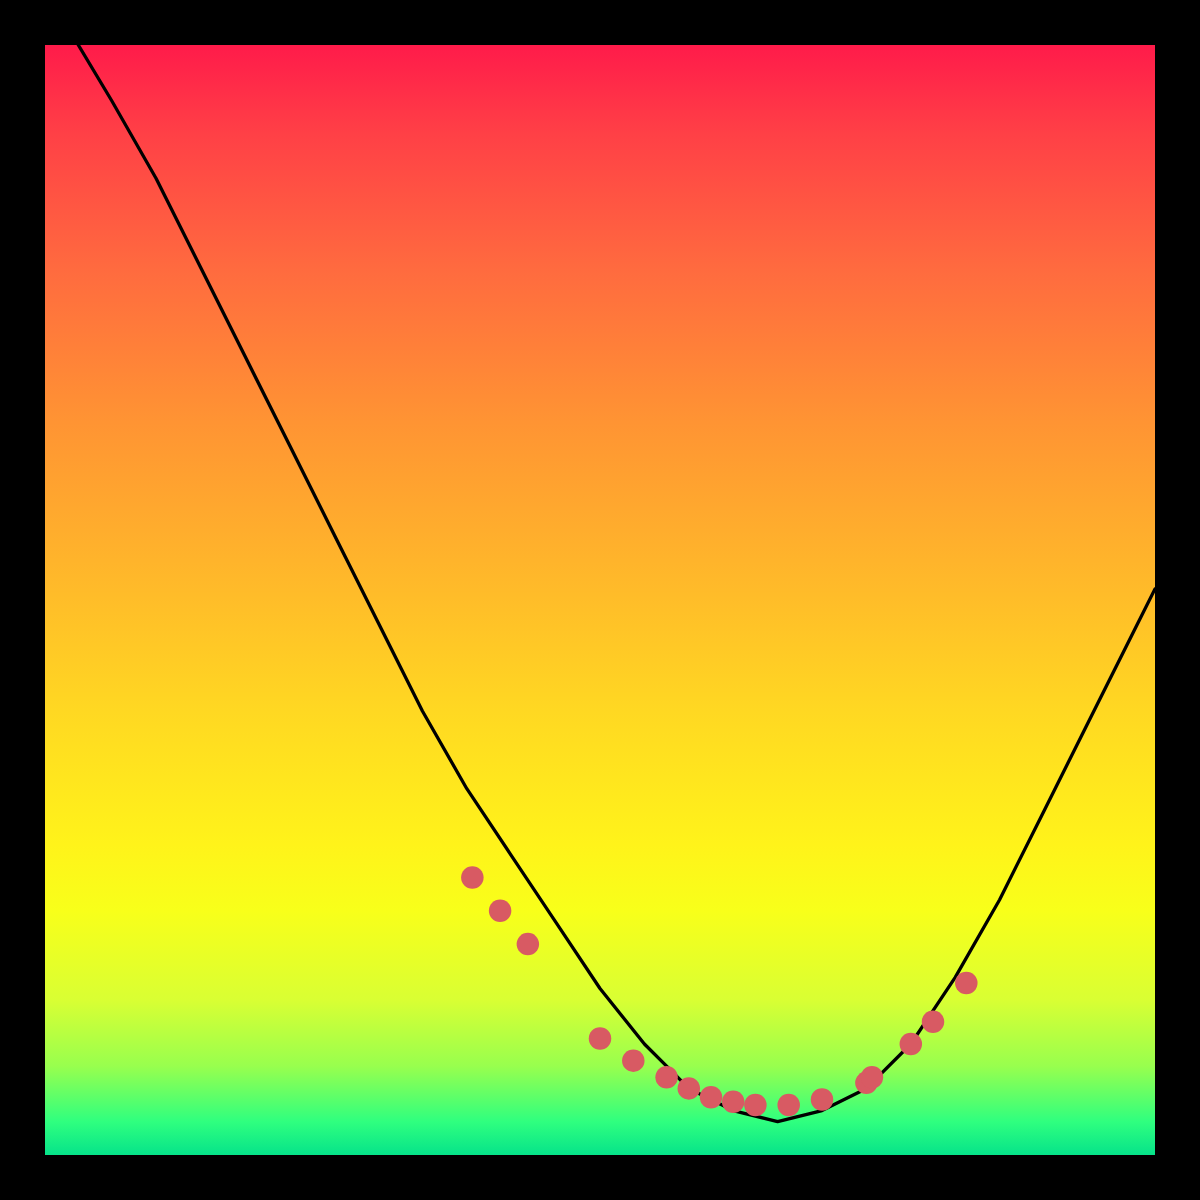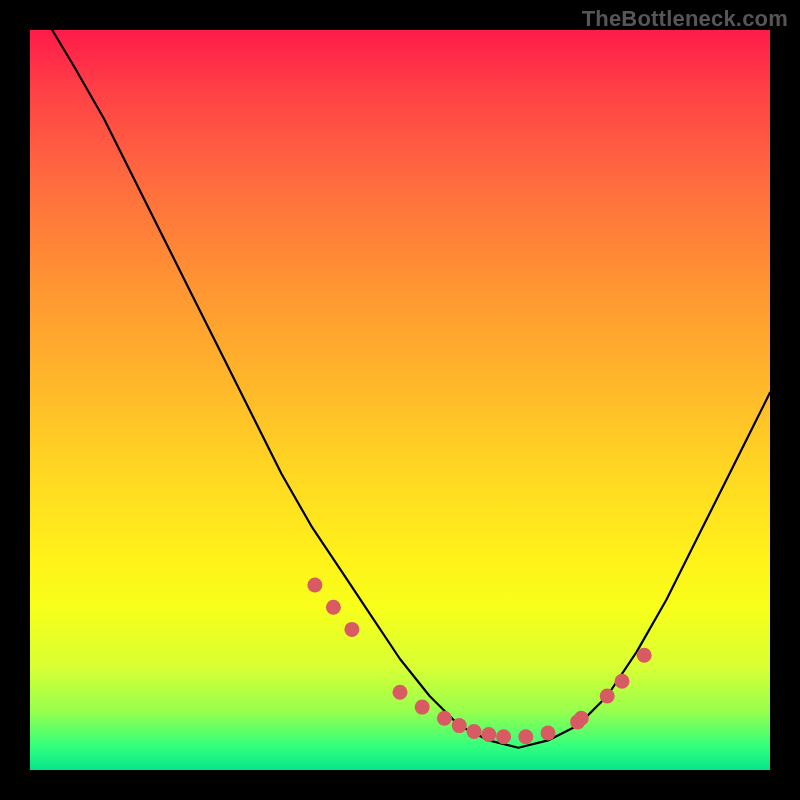--- a/index.html
+++ b/index.html
@@ -41,21 +41,20 @@
   .svg-layer {
     position: absolute;
     left: 0; top: 0;
     width: 740px; height: 740px;
   }
 </style>
 </head>
 <body>
 
 <div class="container">
-  <div class="watermark">TheBottleneck.com</div>
   <div class="plot-frame">
     <svg class="svg-layer" viewBox="0 0 740 740">
       <g id="curve-group">
           <path d="M22.20 0.00 L44.40 37.00 L74.00 88.80 L103.60 148.00 L133.20 207.20 L162.80 266.40 L192.40 325.60 L222.00 384.80 L251.60 444.00 L281.20 495.80 L310.80 540.20 L340.40 584.60 L370.00 629.00 L399.60 666.00 L414.40 680.80 L429.20 695.60 L444.00 703.00 L458.80 710.40 L488.40 717.80 L518.00 710.40 L547.60 695.60 L577.20 666.00 L606.80 621.60 L636.40 569.80 L666.00 510.60 L695.60 451.40 L725.20 392.20 L740.00 362.60" fill="none" stroke="#000" stroke-width="2.2" stroke-linejoin="round" stroke-linecap="round"></path>
         </g>
       <g id="marker-group">
           <circle cx="284.90" cy="555.00" r="7.5" fill="#d85a63"></circle>
           <circle cx="303.40" cy="577.20" r="7.5" fill="#d85a63"></circle>
           <circle cx="321.90" cy="599.40" r="7.5" fill="#d85a63"></circle>
           <circle cx="370.00" cy="662.30" r="7.5" fill="#d85a63"></circle>

